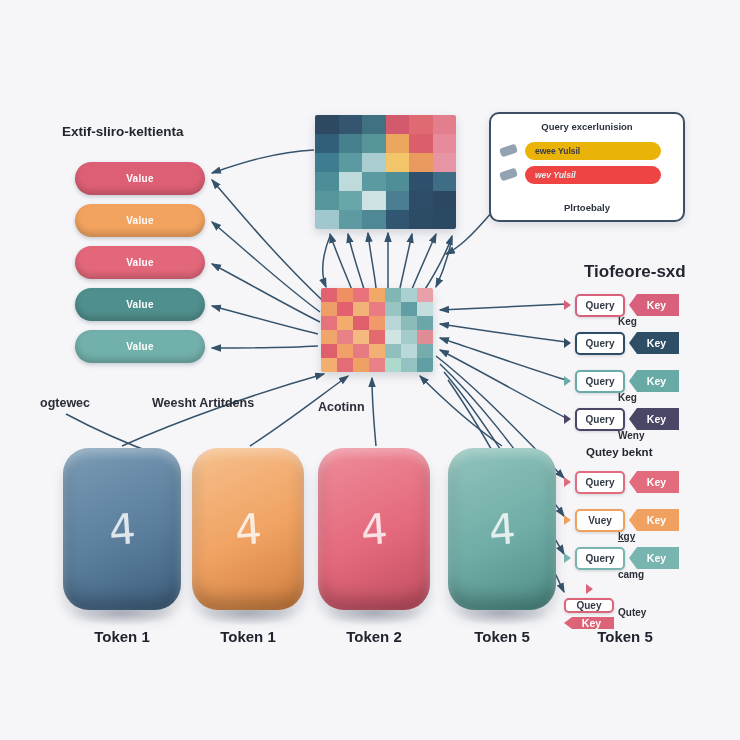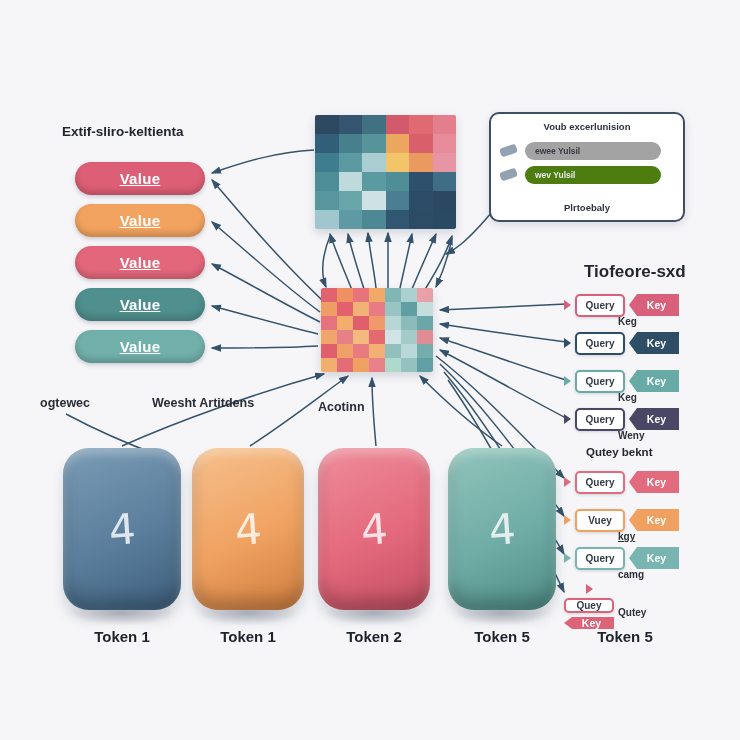--- a/index.html
+++ b/index.html
@@ -16,22 +16,22 @@
   .diagram-title{position:absolute; left:296px; top:88px; width:170px; text-align:center; font-size:12.5px; font-weight:700; color:#23262e; z-index:5;}
   .left-label{position:absolute; left:62px; top:124px; font-size:13.5px; font-weight:700; color:#23262e; z-index:5;}
   .mid-label{position:absolute; font-size:12.5px; font-weight:700; color:#2a2d36; z-index:5;}
   #midl{left:40px; top:396px;}
   #midc{left:152px; top:396px;}
   #midr{left:318px; top:400px;}
   .right-header{position:absolute; left:584px; top:262px; font-size:17px; font-weight:700; color:#23262e; z-index:5;}
   .section-label{position:absolute; left:586px; top:446px; font-size:11.5px; font-weight:700; color:#23262e; z-index:5;}
 
   .pill{position:absolute; left:75px; width:130px; height:33px; border-radius:17px; z-index:5;
-        display:flex; align-items:center; justify-content:center; color:#fff; font-size:15px; font-weight:700;
-        box-shadow:inset 0 -4px 6px rgba(0,0,0,.18), 0 2px 4px rgba(60,70,90,.25); letter-spacing:.3px;text-decoration:underline;}
+        display:flex; align-items:center; justify-content:center; color:#fff; font-size:10px; font-weight:700;
+        box-shadow:inset 0 -4px 6px rgba(0,0,0,.18), 0 2px 4px rgba(60,70,90,.25); letter-spacing:.3px;}
 
   .panel{position:absolute; left:489px; top:112px; width:192px; height:106px; background:#ffffff;
          border:2px solid #3c4f63; border-radius:10px; z-index:5; box-shadow:0 3px 8px rgba(60,70,90,.15);}
   .panel-title{position:absolute; left:0; right:0; top:7px; text-align:center; font-size:9.5px; font-weight:700; color:#2c3340;}
   .pbar{position:absolute; left:34px; width:136px; height:18px; border-radius:9px; font-size:8.5px; font-weight:700;
         display:flex; align-items:center; padding-left:10px; box-sizing:border-box;}
   .b1{top:28px;}
   .b2{top:52px;}
   .panel-caption{position:absolute; left:0; right:0; bottom:7px; text-align:center; font-size:9.5px; font-weight:700; color:#2c3340;}
   .marker{position:absolute; width:17px; height:9px; background:#93a2b1; border-radius:3px; transform:rotate(-18deg);}
@@ -183,25 +183,25 @@
       <div class="cell" style="background: rgb(242, 174, 111);"></div>
       <div class="cell" style="background: rgb(228, 108, 119);"></div>
       <div class="cell" style="background: rgb(239, 161, 99);"></div>
       <div class="cell" style="background: rgb(234, 129, 137);"></div>
       <div class="cell" style="background: rgb(174, 218, 205);"></div>
       <div class="cell" style="background: rgb(147, 194, 192);"></div>
       <div class="cell" style="background: rgb(96, 160, 164);"></div>
     </div>
 
   <div class="panel">
-    <div class="panel-title">Voub excerlunision</div>
+    <div class="panel-title">Query excerlunision</div>
     <div class="marker m1"></div>
-    <div class="pbar b1" style="background: #a3a3a3; color: rgb(58, 58, 68);">ewee Yulsil</div>
+    <div class="pbar b1" style="background: #eab308; color: rgb(58, 58, 68);">ewee Yulsil</div>
     <div class="marker m2"></div>
-    <div class="pbar b2" style="background: #4d7c0f; color: rgb(227, 236, 239);">wev Yulsil</div>
+    <div class="pbar b2" style="background: #ef4444; color: rgb(227, 236, 239); font-style: italic;">wev Yulsil</div>
     <div class="panel-caption">Plrtoebaly</div>
   </div>
 
   <div class="right-header">Tiofeore-sxd</div>
   <div class="section-label">Qutey beknt</div>
 
   <div class="mid-label" id="midl">ogtewec</div>
   <div class="mid-label" id="midc">Weesht Artitdens</div>
   <div class="mid-label" id="midr">Acotinn</div>
 

